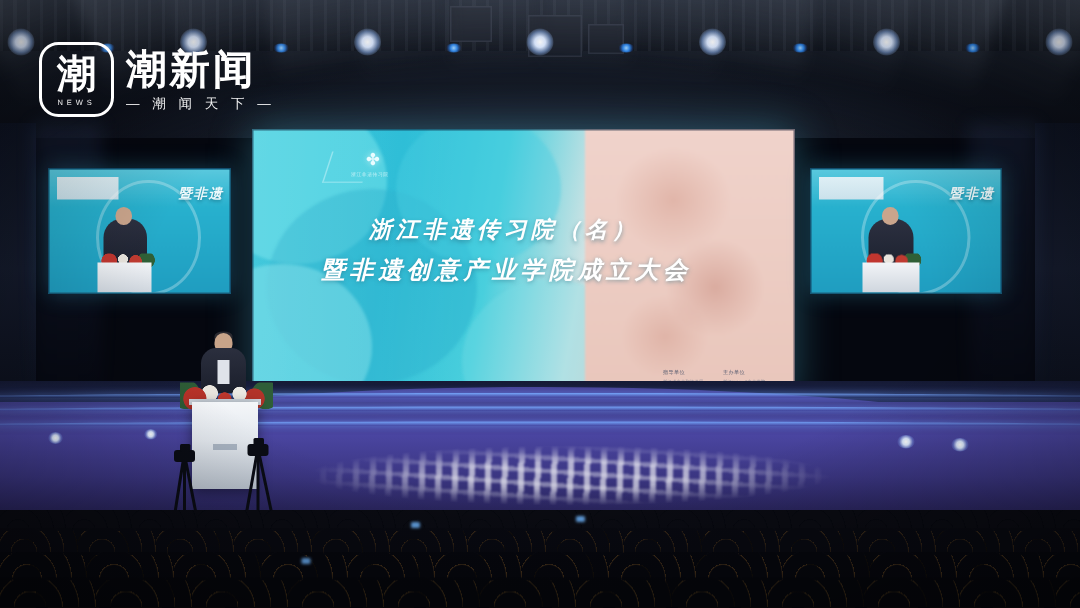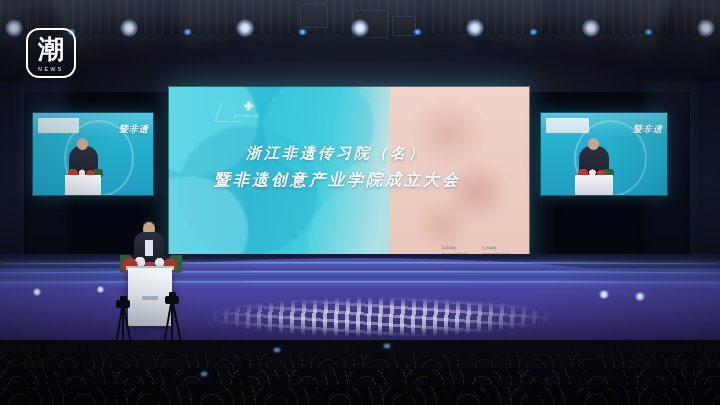--- a/index.html
+++ b/index.html
@@ -492,16 +492,20 @@
     <div class="phone-glow" style="left:274px;top:8px;"></div>
     <div class="phone-glow" style="left:384px;top:4px;"></div>
     <div class="phone-glow" style="left:201px;top:32px;"></div>
   </div>
 
   <div class="watermark">
     <div class="wm-badge">
       <div class="wm-char">潮</div>
       <div class="wm-news">NEWS</div>
     </div>
+    <div class="wm-right">
+      <div class="wm-name">潮新闻</div>
+      <div class="wm-tag">— 潮 闻 天 下 —</div>
+    </div>
   </div>
 
   <div class="vignette"></div>
 </div>
 
 </body></html>

